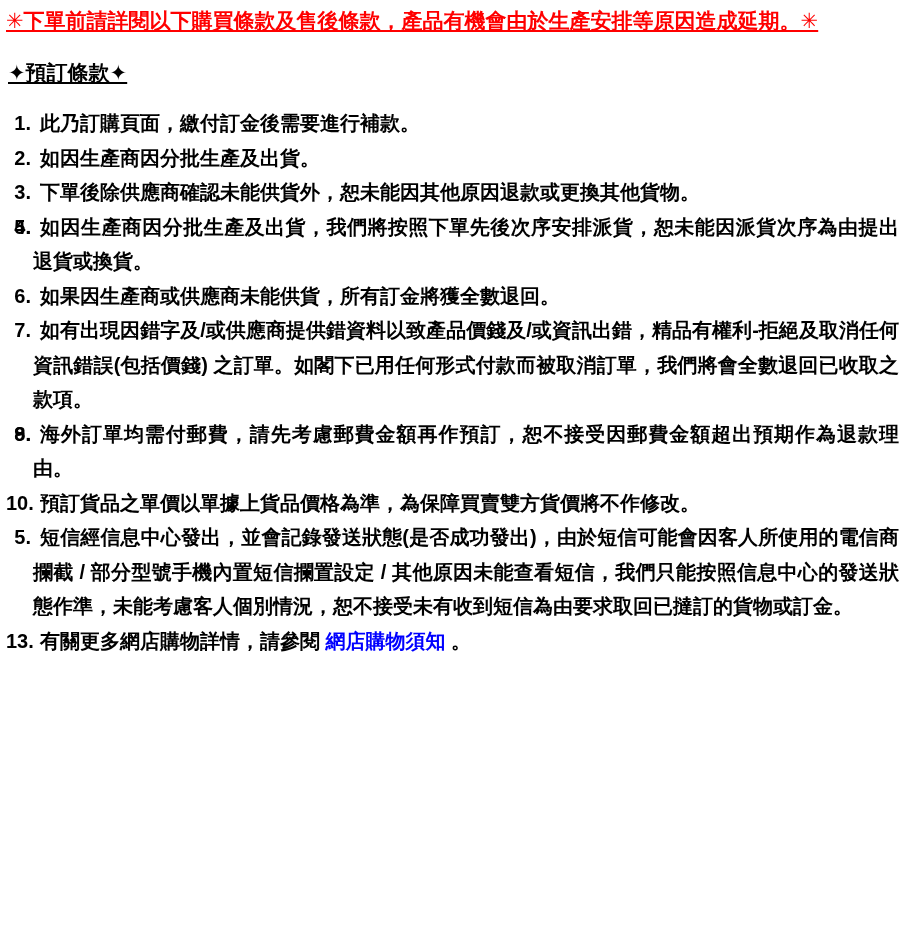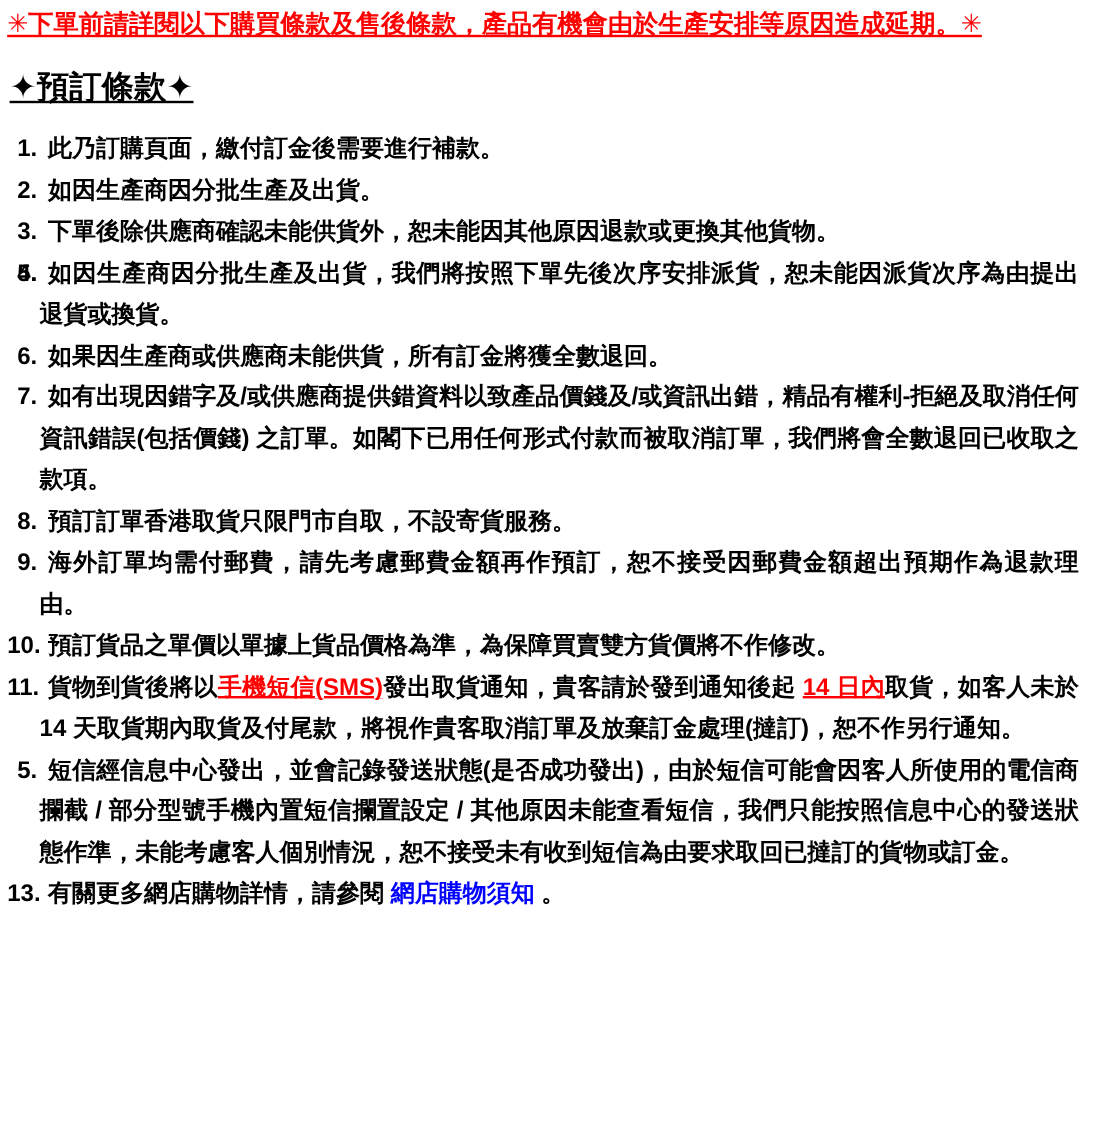--- a/index.html
+++ b/index.html
@@ -17,21 +17,21 @@
   .notice {
     margin: 0;
     font-size: 21px;
     line-height: 26px;
     color: #ff0000;
     text-decoration: underline;
     white-space: nowrap;
   }
   .section-title {
     margin: 26px 0 0 2px;
-    font-size: 27px;
+    font-size: 21px;
     line-height: 26px;
     font-weight: 700;
     color: #000000;
     text-decoration: underline;
     display: inline-block;
   }
   ol.terms-list {
     list-style: none;
     margin: 20px 0 0 0;
     padding: 0;
@@ -103,37 +103,32 @@
       <span>如果因生產商或供應商未能供貨，所有訂金將獲全數退回。</span>
     </li>
 
     <li>
       <span class="num">7.</span>
       <span>如有出現因錯字及/或供應商提供錯資料以致產品價錢及/或資訊出錯，精品有權利-拒絕及取消任何資訊錯誤(包括價錢) 之訂單。如閣下已用任何形式付款而被取消訂單，我們將會全數退回已收取之款項。</span>
     </li>
 
     <li>
       <span class="num">8.</span>
-      <span>預訂訂單香港取貨只限門市自取，不設寄貨服務。</span>
     </li>
 
     <li>
       <span class="num">9.</span>
       <span>海外訂單均需付郵費，請先考慮郵費金額再作預訂，恕不接受因郵費金額超出預期作為退款理由。</span>
     </li>
 
     <li>
       <span class="num">10.</span>
       <span>預訂貨品之單價以單據上貨品價格為準，為保障買賣雙方貨價將不作修改。</span>
     </li>
 
-    <li>
-      <span class="num">11.</span>
-      <span>貨物到貨後將以</span><span class="red-underline">手機短信(SMS)</span><span>發出取貨通知，貴客請於發到通知後起 </span><span class="red-underline">14 日內</span><span>取貨，如客人未於 14 天取貨期內取貨及付尾款，將視作貴客取消訂單及放棄訂金處理(撻訂)，恕不作另行通知。</span>
-    </li>
 
     <li>
       <span class="num">5.</span>
       <span>短信經信息中心發出，並會記錄發送狀態(是否成功發出)，由於短信可能會因客人所使用的電信商攔截 / 部分型號手機內置短信攔置設定 / 其他原因未能查看短信，我們只能按照信息中心的發送狀態作準，未能考慮客人個別情況，恕不接受未有收到短信為由要求取回已撻訂的貨物或訂金。</span>
     </li>
 
     <li>
       <span class="num">13.</span>
       <span>有關更多網店購物詳情，請參閱 </span><a class="shop-link">網店購物須知</a><span> 。</span>
     </li>

